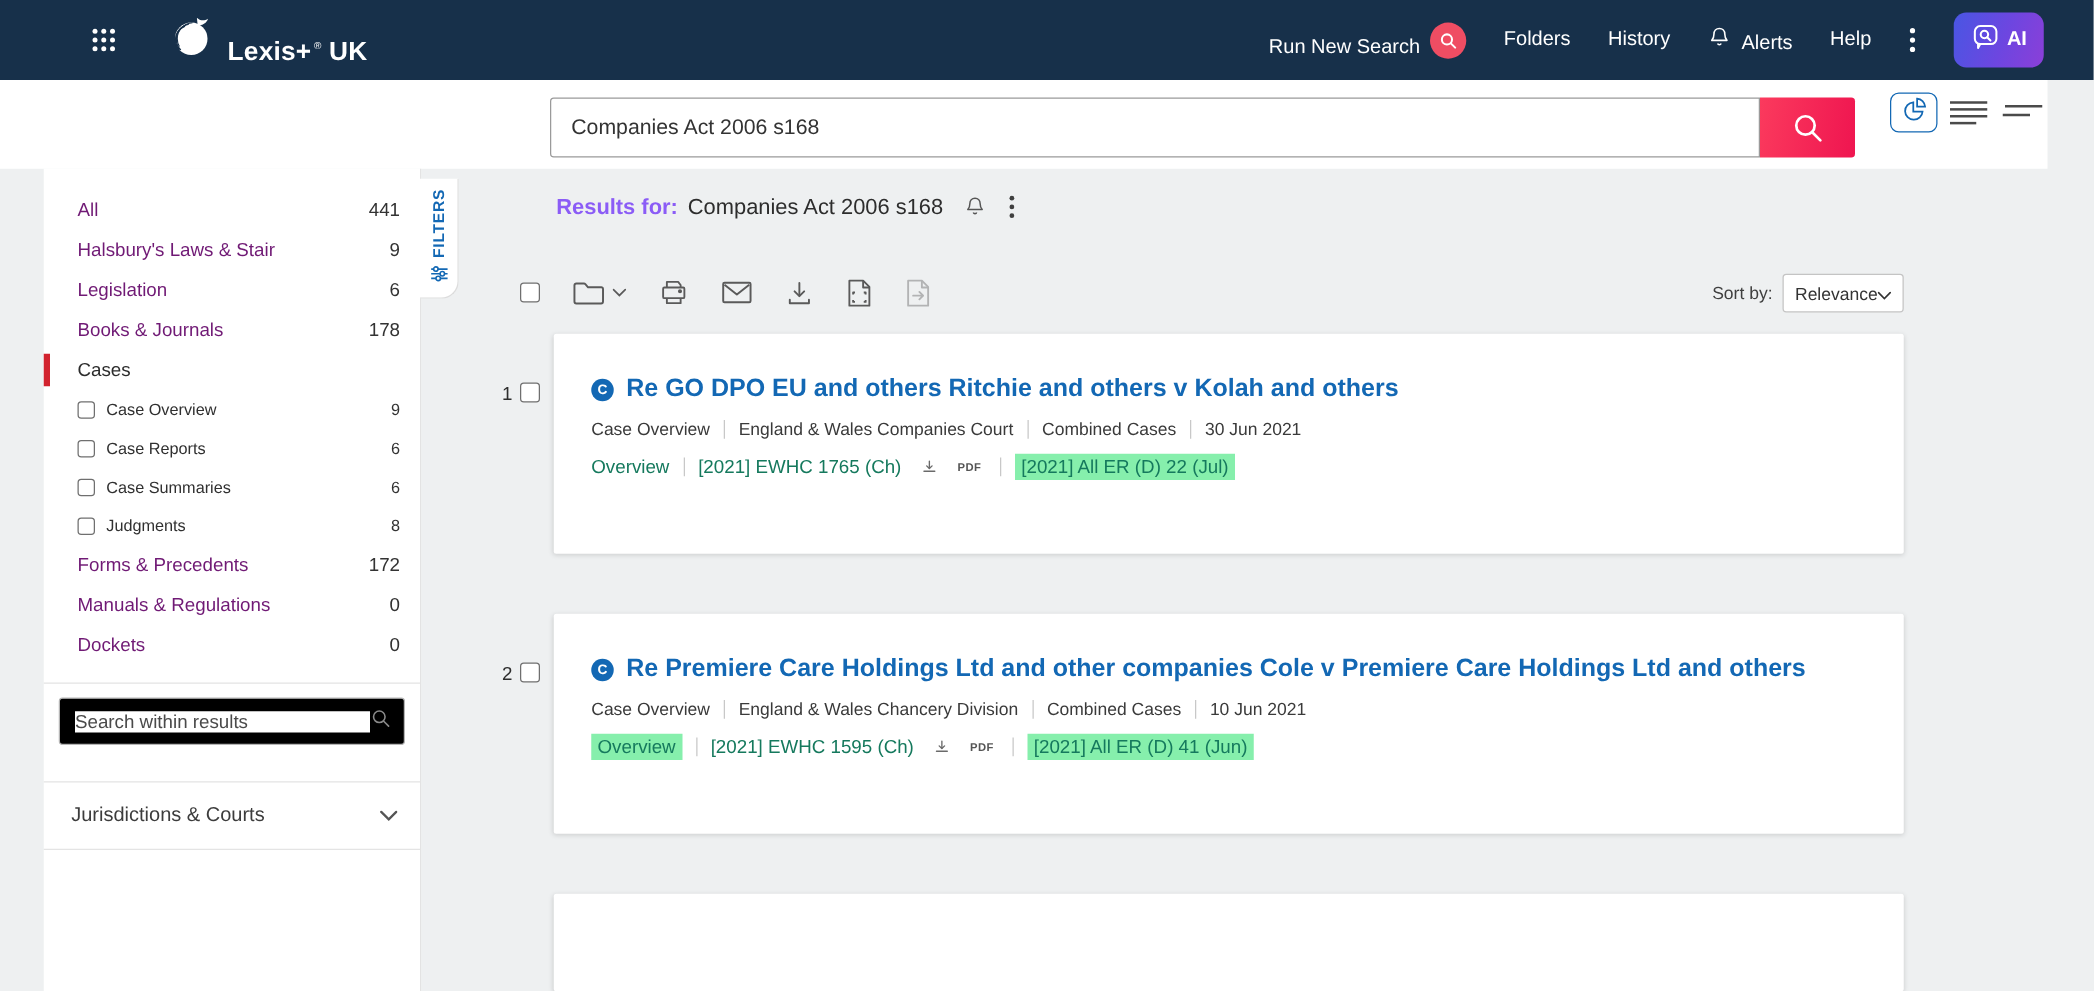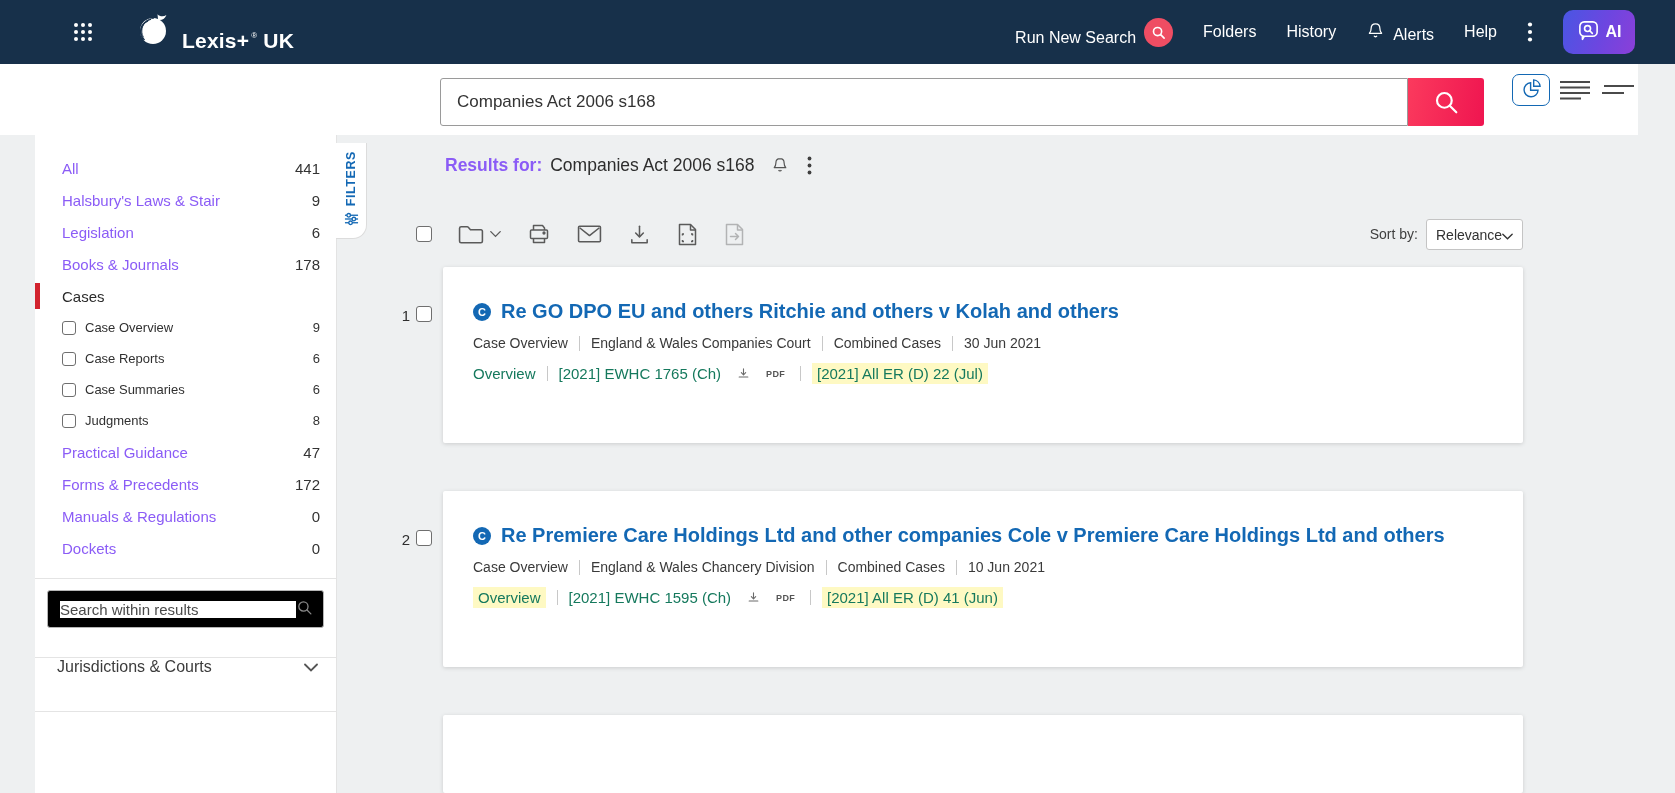--- a/index.html
+++ b/index.html
@@ -28,36 +28,36 @@
   .search-go{position:absolute;left:1408px;top:78px;width:76px;height:48px;border:none;border-radius:0 3px 3px 0;cursor:pointer;
              background:linear-gradient(100deg,#fb3a5d,#ef1550);display:flex;align-items:center;justify-content:center}
   .view-pie{position:absolute;left:1512px;top:74px;width:38px;height:32px;border:1.5px solid #1368b4;border-radius:7px;
             display:flex;align-items:center;justify-content:center;cursor:pointer;background:#fff}
   .view-lines{position:absolute;left:1560px;top:80px;cursor:pointer}
   .view-compact{position:absolute;left:1602px;top:83px;cursor:pointer}
 
   
   .sidebar{position:absolute;left:35px;top:135px;width:302px;height:658px;background:#fff;border-right:1px solid #e3e3e3;padding-top:17px}
   .si-row{height:32px;display:flex;align-items:center;padding:0 16px 0 27px;cursor:pointer;position:relative}
-  .si-label{flex:1;font-size:15px;color:#8b5cf6}
+  .si-label{flex:1;font-size:15px;color:#701a75}
   .si-count{font-size:15px;color:#333}
   .si-active .si-label{font-weight:400;color:#2b2b2b}
   .si-active::before{content:"";position:absolute;left:0;top:3px;width:5px;height:26px;background:#d2232e}
   .si-sub{height:31px;display:flex;align-items:center;padding:0 16px 0 27px;cursor:pointer}
   .si-sub .cb{margin-right:9px}
   .si-sub-label{flex:1;font-size:13px;color:#303030}
   .si-sub-count{font-size:13px;color:#333}
   .cb{width:16px;height:16px;border:1.5px solid #6f6f6f;border-radius:3px;background:#fff;display:inline-block;flex:none}
   .cb.small{width:14px;height:14px}
   .side-divider{height:1px;background:#e4e4e4;margin-top:14px}
   .search-within{margin:11px 12px 0 12px;height:38px;border:1px solid #b5b5b5;border-radius:3px;display:flex;align-items:center;padding:0 10px 0 12px;background:#000000}
   .search-within input{border:none;outline:none;flex:1;font-size:15px;color:#333;font-family:inherit}
   .search-within input::placeholder{color:#4a4a4a;opacity:1}
   .side-divider2{height:1px;background:#e4e4e4;margin-top:29px}
-  .juris-row{height:53px;display:flex;align-items:flex-start;padding:0 18px 0 22px;cursor:pointer}
+  .juris-row{height:53px;display:flex;align-items:center;padding:0 18px 0 22px;cursor:pointer}
   .juris-label{flex:1;font-size:16px;color:#3c3c3c}
   .side-divider3{height:1px;background:#e4e4e4}
 
   
   .filters-tab{position:absolute;left:336px;top:143px;width:31px;height:96px;background:#fff;z-index:3;cursor:pointer;
                border-right:1px solid #dcdcdc;border-bottom:1px solid #dcdcdc;border-bottom-right-radius:14px;
                display:flex;flex-direction:column;align-items:center;justify-content:flex-start;padding:8px 0 6px}
   .filters-text{writing-mode:vertical-rl;transform:rotate(180deg);font-size:12.5px;font-weight:700;color:#1368b4;letter-spacing:.6px}
   .filters-tab svg{margin-top:6px}
 
@@ -84,21 +84,21 @@
   .card2{top:491px;height:176px}
   .card3{top:715px;height:78px;padding:0}
   .title-row{display:flex;align-items:center;gap:10px}
   .c-badge{width:18px;height:18px;border-radius:50%;background:#1368b4;color:#fff;font-size:11px;font-weight:700;
            display:flex;align-items:center;justify-content:center;flex:none}
   .res-title{font-size:20px;font-weight:700;color:#1368b4;text-decoration:none;white-space:nowrap;cursor:pointer}
   .meta-row{margin-top:12px;display:flex;align-items:center;font-size:14px;color:#3a3a3a}
   .vsep{display:inline-block;width:1px;height:15px;background:#c8c8c8;margin:0 11px;flex:none}
   .links-row{margin-top:12px;display:flex;align-items:center;font-size:15px}
   .tlink{color:#15795d;text-decoration:none;cursor:pointer}
-  .hl{background:#fef9c3;padding:2px 5px}
+  .hl{background:#86efac;padding:2px 5px}
   .pdf-group{display:flex;align-items:center;margin:0 4px 0 16px;color:#6a6a6a;cursor:pointer}
   .pdf-label{font-size:9px;font-weight:700;color:#555;margin-left:16px;letter-spacing:.3px}
   .rownum{position:absolute;width:16px;text-align:right;font-size:15px;color:#2e2e2e}
   .rowcb{position:absolute}
 </style>
 </head>
 <body>
 
 <div class="stage">
 
@@ -252,24 +252,20 @@
       <span class="cb small"></span>
       <span class="si-sub-label">Case Summaries</span>
       <span class="si-sub-count">6</span>
     </div>
     <div class="si-sub">
       <span class="cb small"></span>
       <span class="si-sub-label">Judgments</span>
       <span class="si-sub-count">8</span>
     </div>
     <div class="si-row">
-      <span class="si-label">Practical Guidance</span>
-      <span class="si-count">47</span>
-    </div>
-    <div class="si-row">
       <span class="si-label">Forms &amp; Precedents</span>
       <span class="si-count">172</span>
     </div>
     <div class="si-row">
       <span class="si-label">Manuals &amp; Regulations</span>
       <span class="si-count">0</span>
     </div>
     <div class="si-row">
       <span class="si-label">Dockets</span>
       <span class="si-count">0</span>

